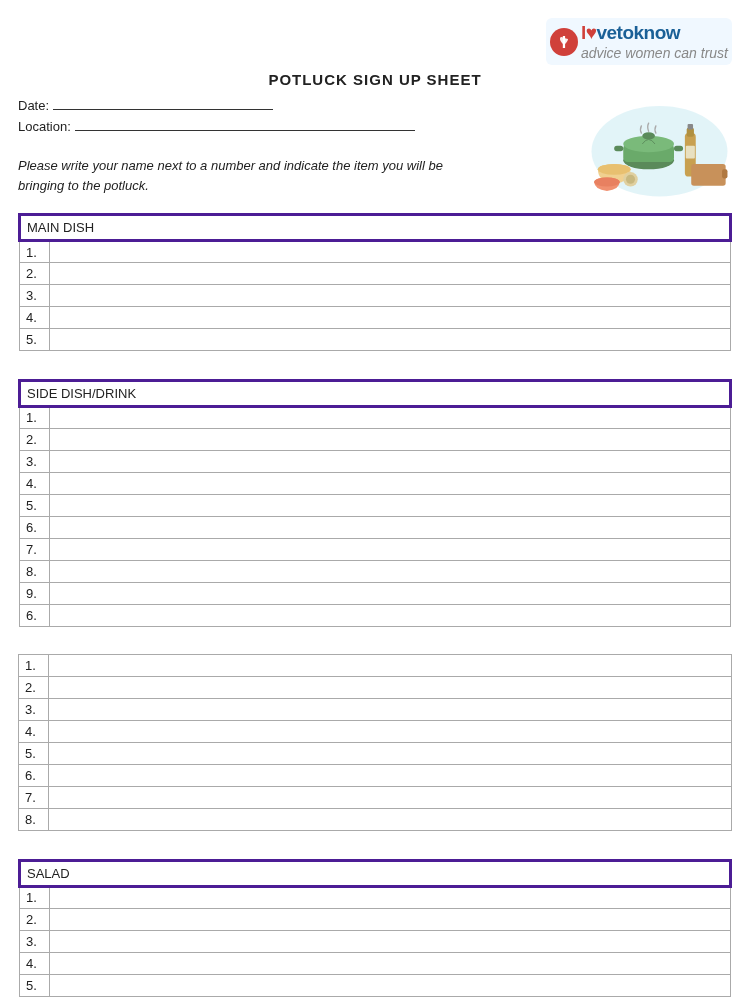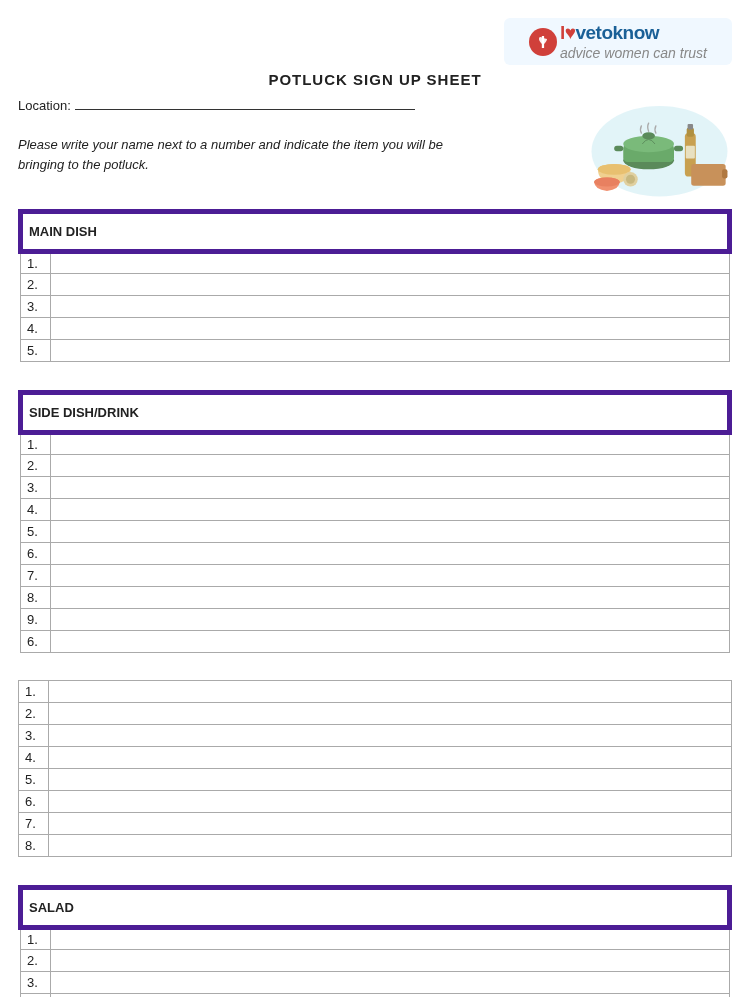--- a/index.html
+++ b/index.html
@@ -40,21 +40,21 @@
       font-size: 14px;
       color: #888;
       margin-top: 1px;
       font-style: italic;
     }
     .logo-wrapper {
       display: flex;
       align-items: center;
       background: #f0f8ff;
       border-radius: 6px;
-      padding: 4px 25px;
+      padding: 4px 4px;
     }
 
     .title-section {
       text-align: center;
       margin-bottom: 8px;
     }
     .page-title {
       font-size: 15px;
       font-weight: bold;
       letter-spacing: 1px;
@@ -116,24 +116,24 @@
       margin-bottom: 6px;
     }
     .section-table td {
       border: 1px solid #aaa;
       height: 22px;
       padding: 2px 6px;
       font-size: 13px;
     }
     .section-header-row td {
       background: #fff;
-      font-weight: bold;
-      font-size: 13px;
-      border: 5px solid #4c1d95;
-      padding: 10px 6px;
+      font-weight: normal;
+      font-size: 13px;
+      border: 3px solid #4c1d95;
+      padding: 4px 6px;
     }
     .number-cell {
       width: 30px;
       color: #222;
     }
     .gap-row {
       height: 14px;
     }
     .gap-row td {
       border: none;
@@ -163,20 +163,24 @@
     </div>
   </div>
 
   <div class="title-section">
     <div class="page-title">POTLUCK SIGN UP SHEET</div>
   </div>
 
   <div class="top-section">
     <div class="fields-area">
       <div class="field-line">
+        <span class="field-label">Date:</span>
+        <span class="field-underline"></span>
+      </div>
+      <div class="field-line">
         <span class="field-label">Location:</span>
         <span class="field-underline field-underline-long"></span>
       </div>
       <div class="instruction">Please write your name next to a number and indicate the item you will be bringing to the potluck.</div>
     </div>
 
     <svg class="cooking-image" viewBox="0 0 160 110" xmlns="http://www.w3.org/2000/svg">
 
       <ellipse cx="80" cy="58" rx="75" ry="50" fill="#d6eff5" opacity="0.7"></ellipse>
 

